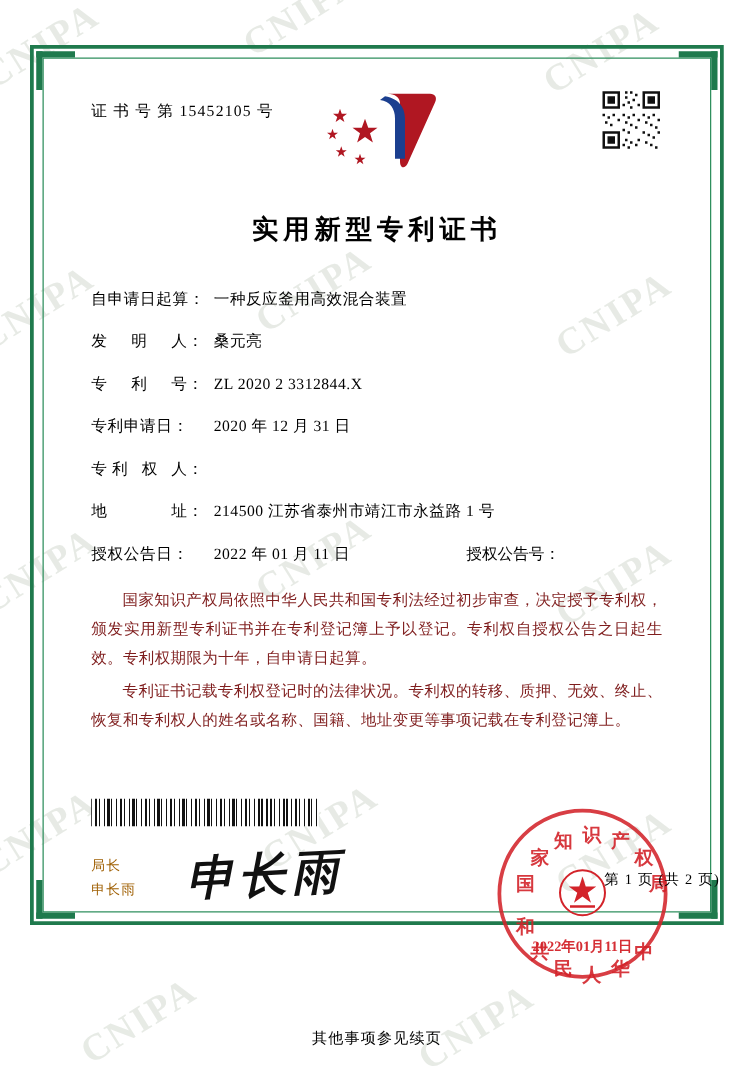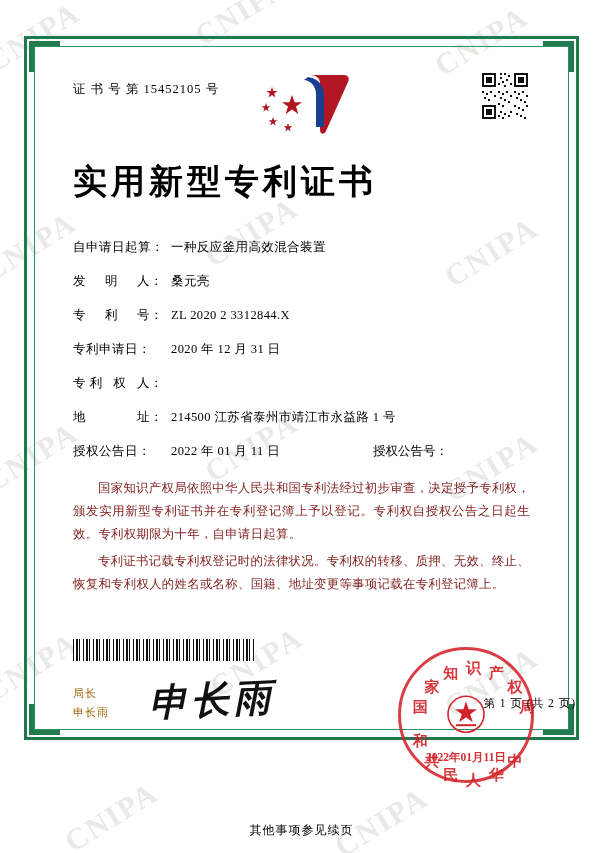--- a/index.html
+++ b/index.html
@@ -106,26 +106,26 @@
   .qr {
     position: absolute;
     right: 0;
     top: 4px;
     width: 50px;
     height: 50px;
   }
 
   
   .title {
-    text-align: left;
-    font-family: "Liberation Serif", "DejaVu Serif", serif;
-    font-size: 34px;
+    text-align: center;
+    font-family: "Liberation Serif", "DejaVu Serif", serif;
+    font-size: 21px;
     font-weight: 700;
     letter-spacing: 4px;
-    margin-top: 6px;
+    margin-top: 16px;
     color: #000;
   }
 
   
   .fields {
     margin-top: 34px;
     font-family: "Liberation Serif", "DejaVu Serif", serif;
     font-size: 12.5px;
     color: #000;
   }

